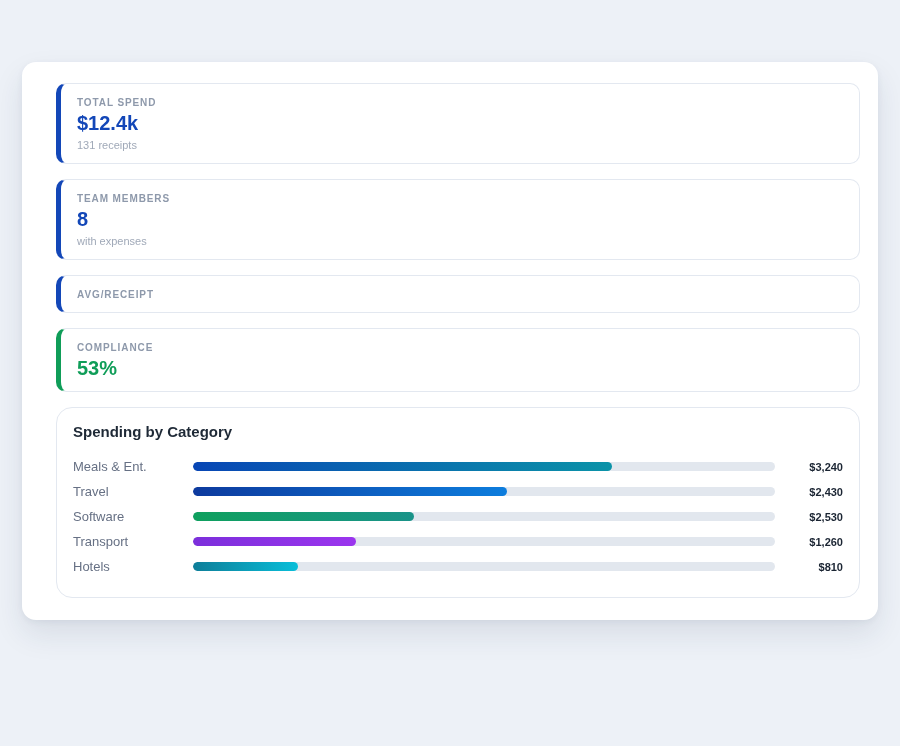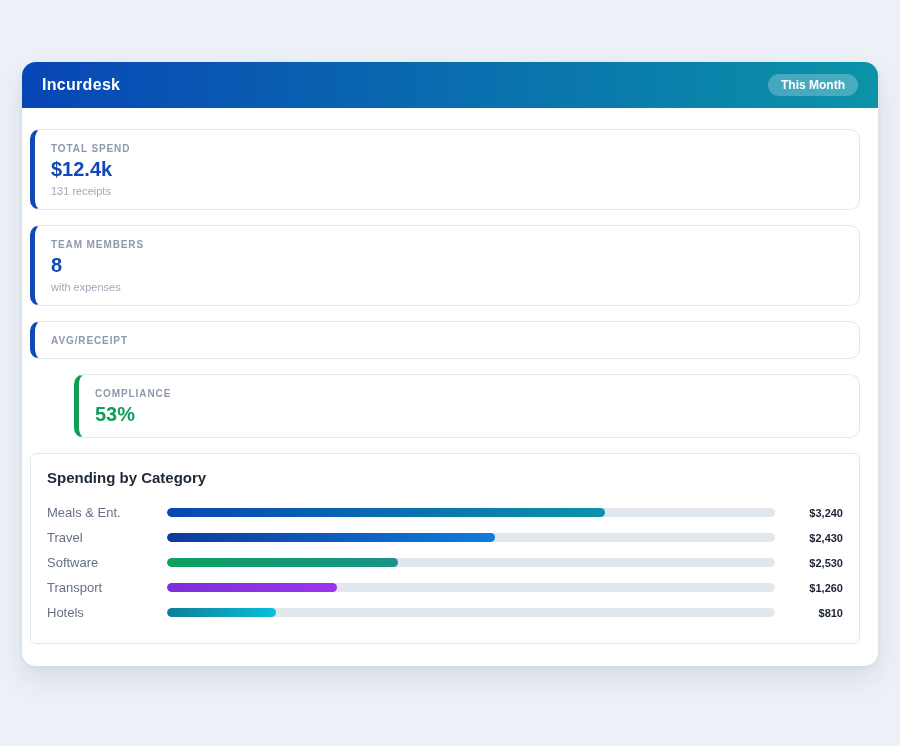--- a/index.html
+++ b/index.html
@@ -34,21 +34,21 @@
     margin-left: auto;
     background: rgba(255, 255, 255, 0.25);
     color: #ffffff;
     font-size: 12px;
     font-weight: bold;
     padding: 4px 13px;
     border-radius: 999px;
     cursor: pointer;
   }
   .content {
-    padding: 21px 18px 22px 8px;
+    padding: 21px 18px 22px 34px;
   }
   .stat-card {
     border: 1px solid #e3e8f0;
     border-left: 5px solid #1347b8;
     border-radius: 10px;
     padding: 13px 16px 12px 16px;
     margin-bottom: 15px;
     background: #ffffff;
   }
   .stat-label {
@@ -66,21 +66,21 @@
     line-height: 1.1;
   }
   .stat-sub {
     font-size: 11px;
     color: #a0a9b8;
     margin-top: 5px;
   }
   .stat-sub:empty { display: none; }
   .chart-card {
     border: 1px solid #e3e8f0;
-    border-radius: 6px;
+    border-radius: 16px;
     padding: 15px 16px 18px 16px;
     margin-top: 5px;
     background: #ffffff;
   }
   .chart-title {
     font-size: 15px;
     font-weight: bold;
     color: #1e2936;
     margin-bottom: 14px;
   }
@@ -110,45 +110,41 @@
     font-weight: bold;
     color: #1b2533;
     text-align: right;
   }
 </style>
 </head>
 <body>
 
 <div class="panel">
 
-  <div class="app-header">
-    <div class="app-title">Incurdesk</div>
-    <div class="period-badge">This Month</div>
-  </div>
 
   <div class="content">
 
     <div class="stat-card" style="border-left-color: rgb(19, 71, 184);">
       <div class="stat-label">TOTAL SPEND</div>
       <div class="stat-value" style="color: rgb(19, 71, 184);">$12.4k</div>
       <div class="stat-sub">131 receipts</div>
     </div>
 
     <div class="stat-card" style="border-left-color: rgb(19, 71, 184);">
       <div class="stat-label">TEAM MEMBERS</div>
       <div class="stat-value" style="color: rgb(19, 71, 184);">8</div>
       <div class="stat-sub">with expenses</div>
     </div>
 
     <div class="stat-card" style="border-left-color: rgb(19, 71, 184);">
       <div class="stat-label">AVG/RECEIPT</div>
 
     </div>
 
-    <div class="stat-card" style="border-left-color: rgb(15, 157, 88); margin-left: 44px;">
+    <div class="stat-card" style="border-left-color: rgb(15, 157, 88);">
       <div class="stat-label">COMPLIANCE</div>
       <div class="stat-value" style="color: rgb(15, 157, 88);">53%</div>
 
     </div>
 
     <div class="chart-card">
       <div class="chart-title">Spending by Category</div>
 
       <div class="chart-row">
         <div class="row-label">Meals &amp; Ent.</div>

